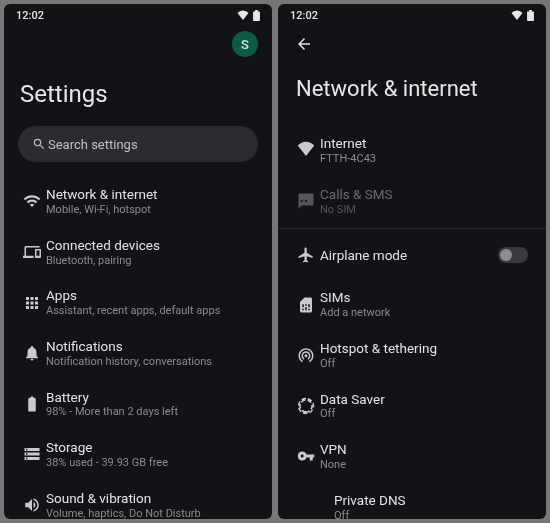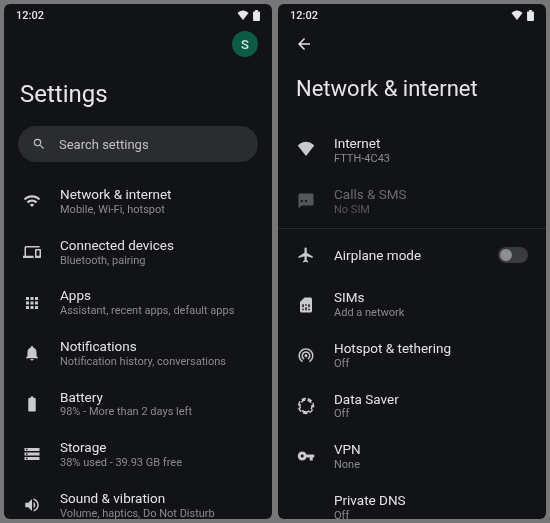--- a/index.html
+++ b/index.html
@@ -66,34 +66,34 @@
   }
   .page-title.net { padding: 20px 18px 24px 18px; font-size: 22px; }
   .searchbar {
     margin: 0 14px 14px 14px;
     height: 36px;
     background: #2b2c30;
     border-radius: 20px;
     display: flex;
     align-items: center;
     padding: 0 14px;
-    gap: 13px;
+    gap: 2px;
     color: #bfc0c4;
     font-size: 13px;
   }
   .list {
     flex: 1;
     overflow: hidden;
     padding: 0 0 0 0;
   }
   .row {
     display: flex;
     align-items: center;
     padding: 10px 18px 10px 18px;
-    gap: 18px;
+    gap: 4px;
     min-height: 48px;
   }
   .row .icon {
     width: 20px; height: 20px;
     display: flex; align-items: center; justify-content: center;
     flex-shrink: 0;
     color: #c9cacf;
   }
   .row .txt { flex: 1; min-width: 0; }
   .row .title { font-size: 13.5px; color: #e3e3e6; line-height: 1.25; }

